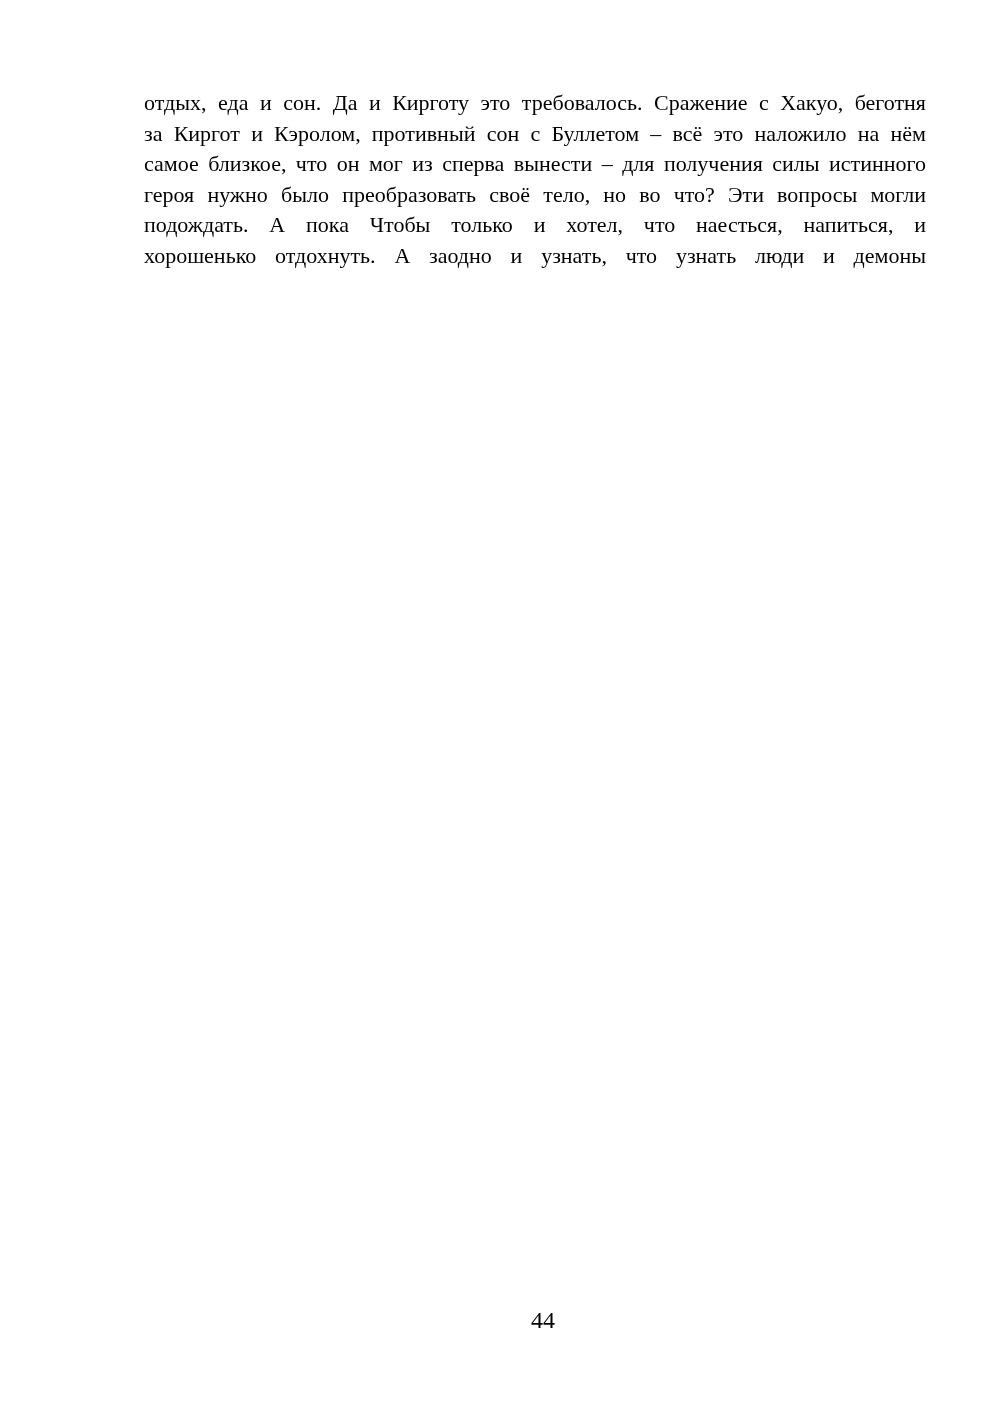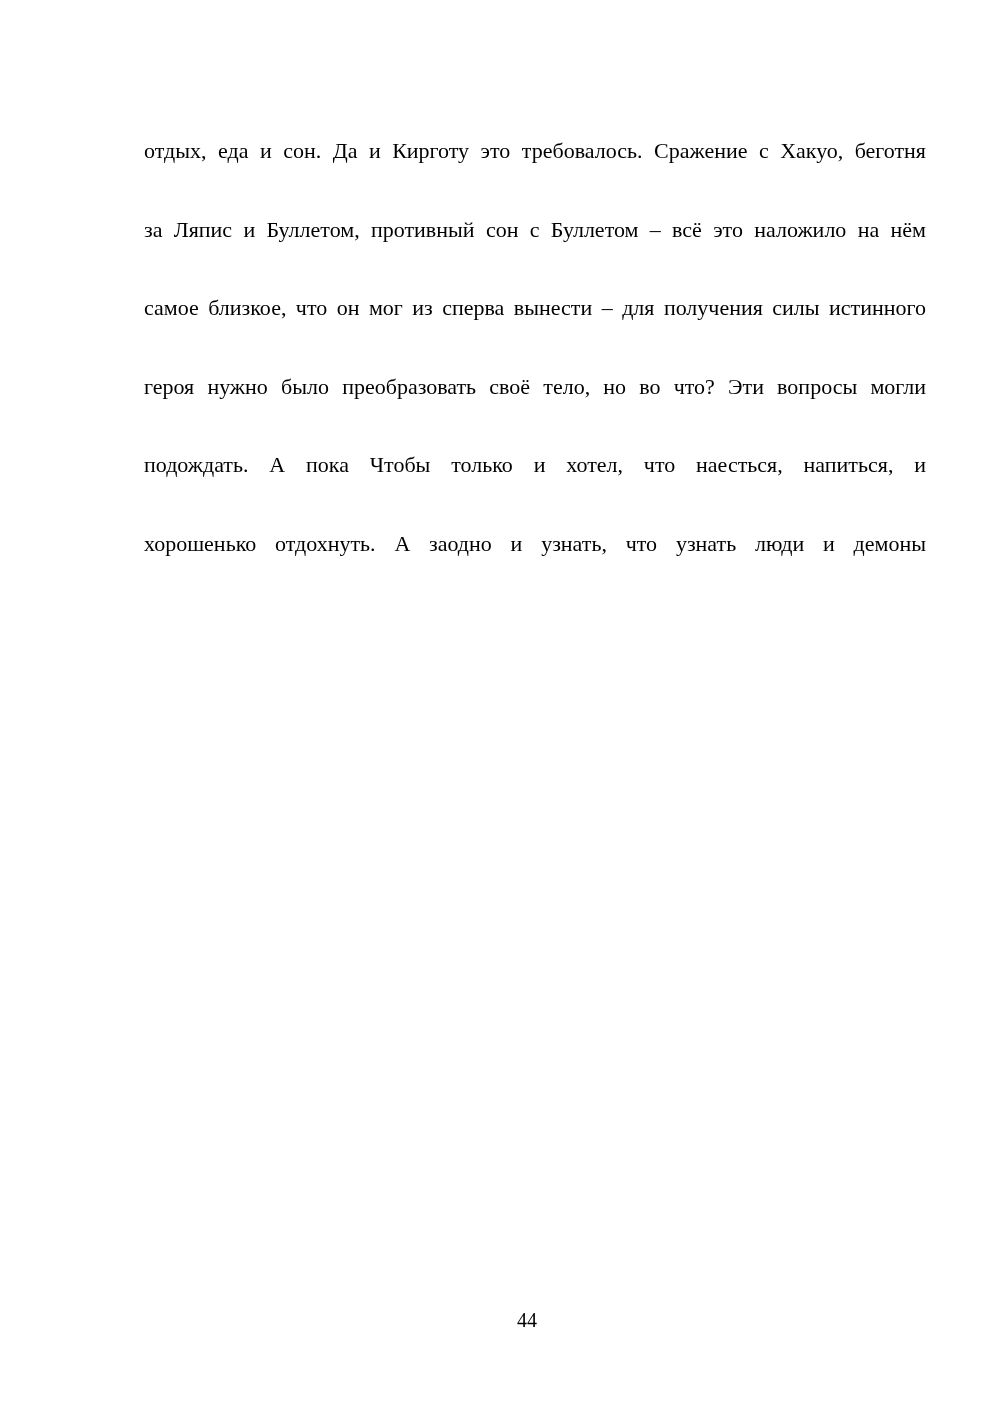--- a/index.html
+++ b/index.html
@@ -21,42 +21,41 @@
     left: 144px;
     top: 88px;
     width: 782px;
     font-size: 22px;
     line-height: 30.6px;
   }
   .para-line {
     text-align: justify;
     text-align-last: justify;
     white-space: normal;
-    margin-top: 48px;
   }
   .para-line.last-line {
     text-align: left;
     text-align-last: left;
   }
   .page-number {
     position: absolute;
-    left: 136px;
+    left: 152px;
     top: 1308px;
     width: 782px;
     text-align: center;
-    font-size: 20px;
+    font-size: 24px;
     line-height: 24px;
   }
 </style>
 </head>
 <body>
 
 <div class="page">
   <div class="paragraph">
     <div class="para-line">отдых, еда и сон. Да и Кирготу это требовалось. Сражение с Хакуо, беготня</div>
-    <div class="para-line">за Ляпис и Буллетом, противный сон с Буллетом – всё это наложило на нём</div>
+    <div class="para-line">за Киргот и Кэролом, противный сон с Буллетом – всё это наложило на нём</div>
     <div class="para-line">самое близкое, что он мог из сперва вынести – для получения силы истинного</div>
     <div class="para-line">героя нужно было преобразовать своё тело, но во что? Эти вопросы могли</div>
     <div class="para-line">подождать. А пока Чтобы только и хотел, что наесться, напиться, и</div>
     <div class="para-line">хорошенько отдохнуть. А заодно и узнать, что узнать люди и демоны</div>
   </div>
   <div class="page-number">44</div>
 </div>
 
 </body></html>

